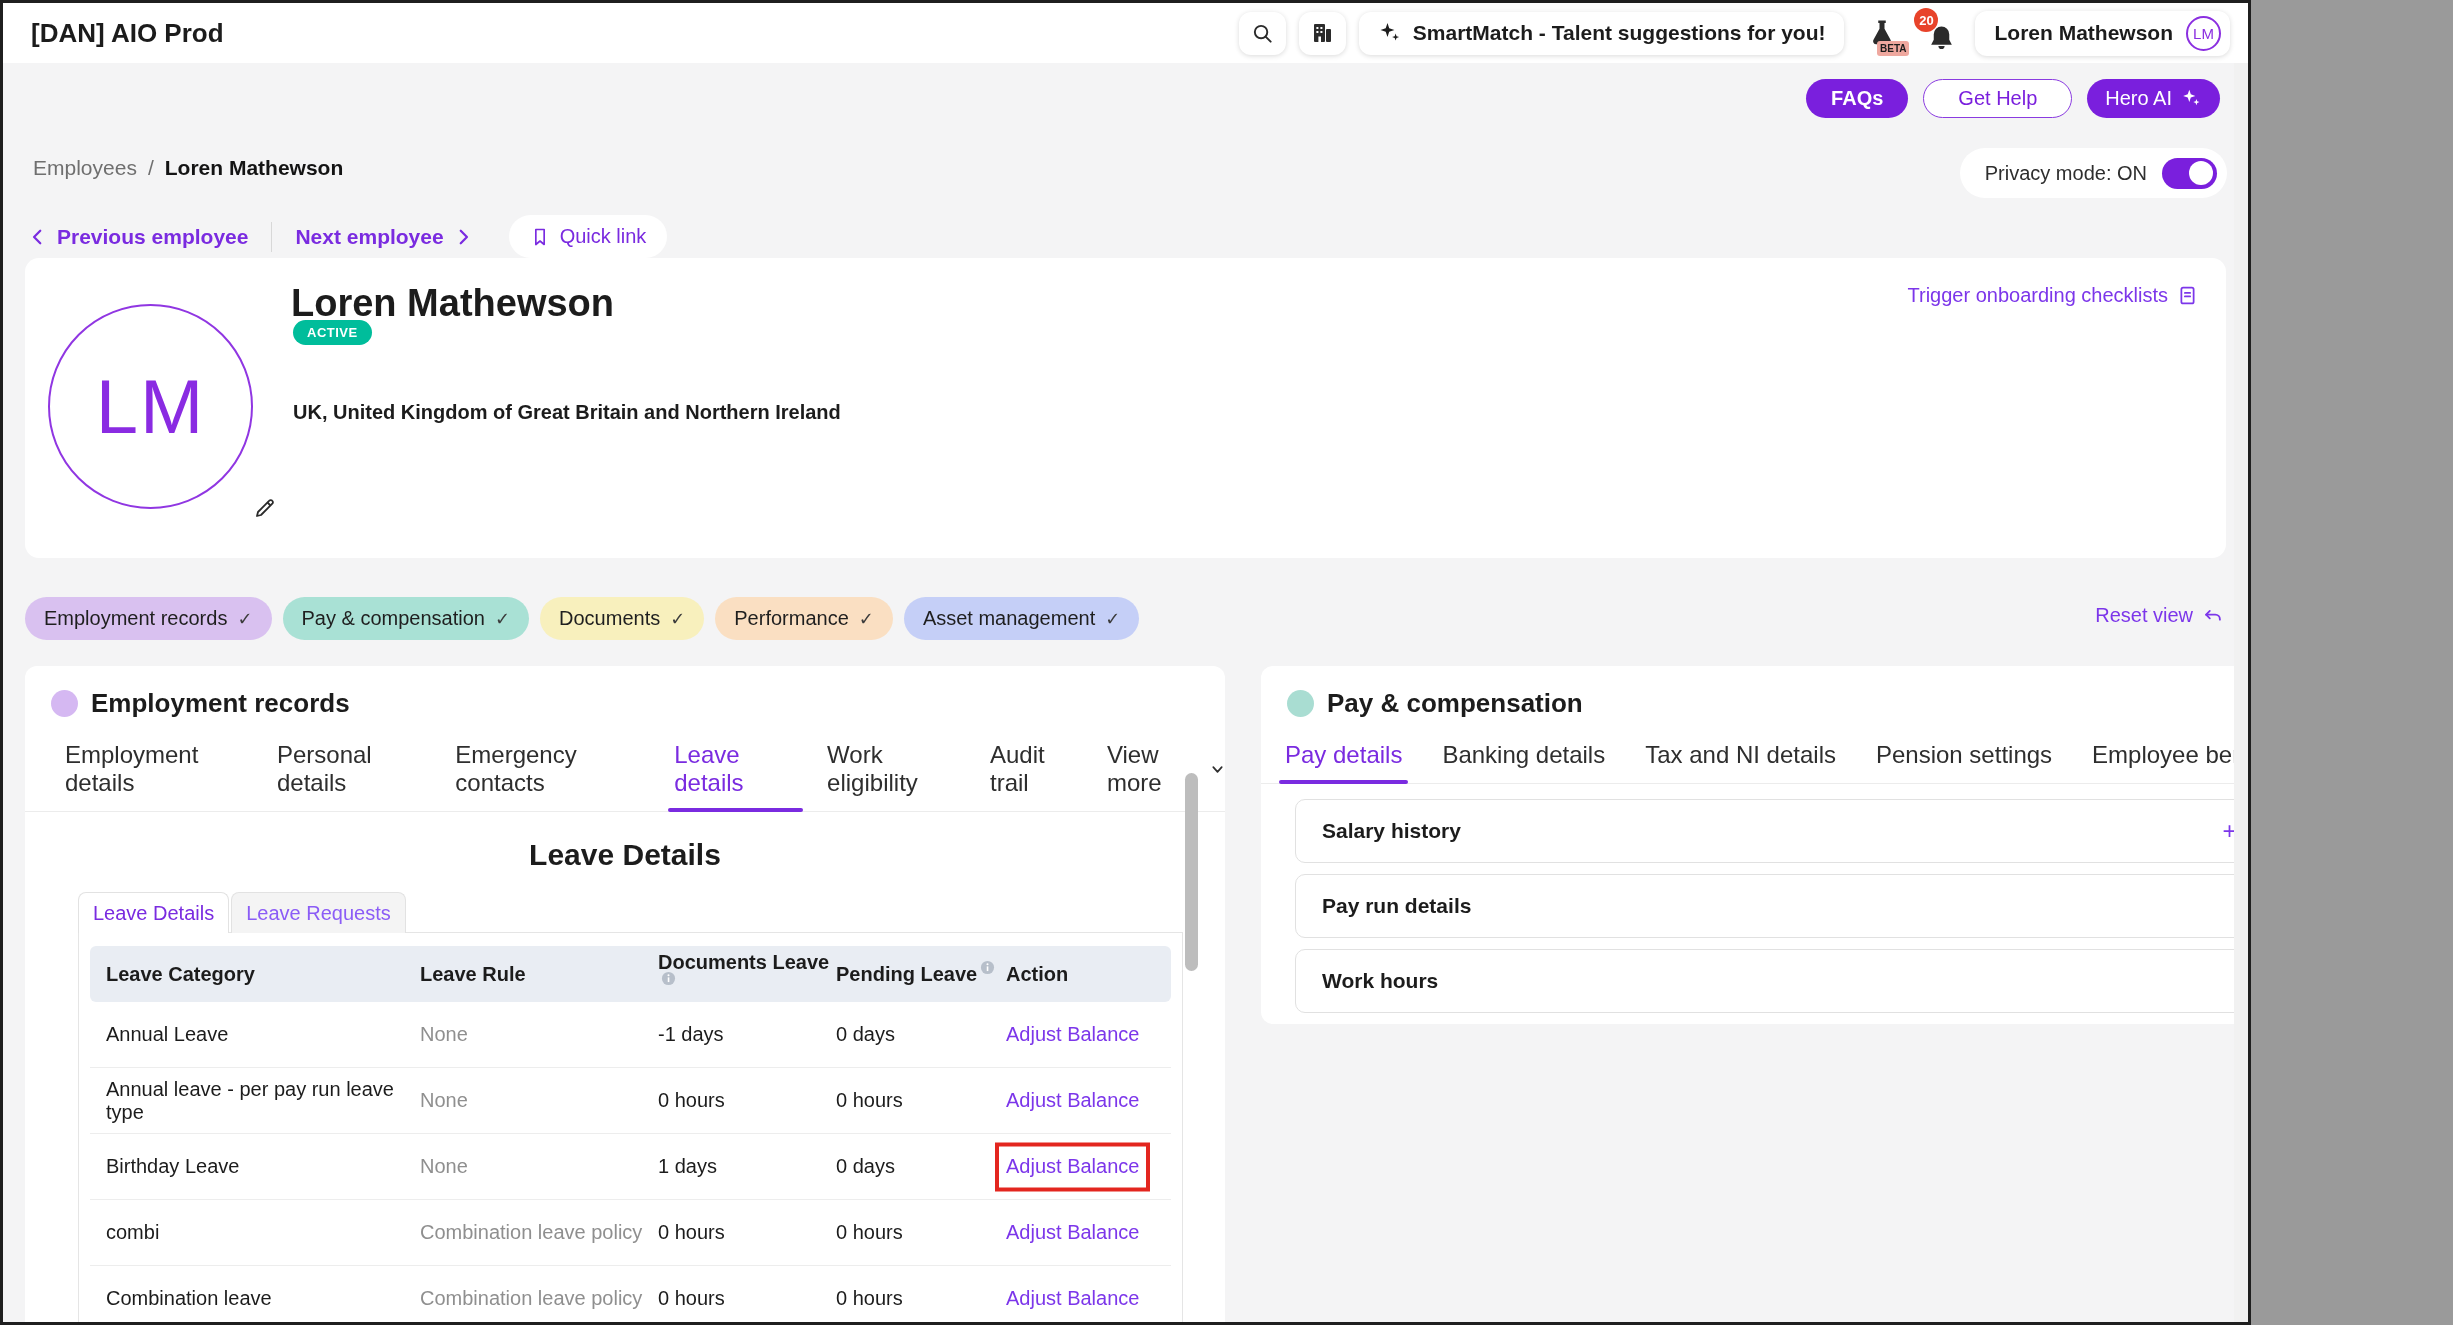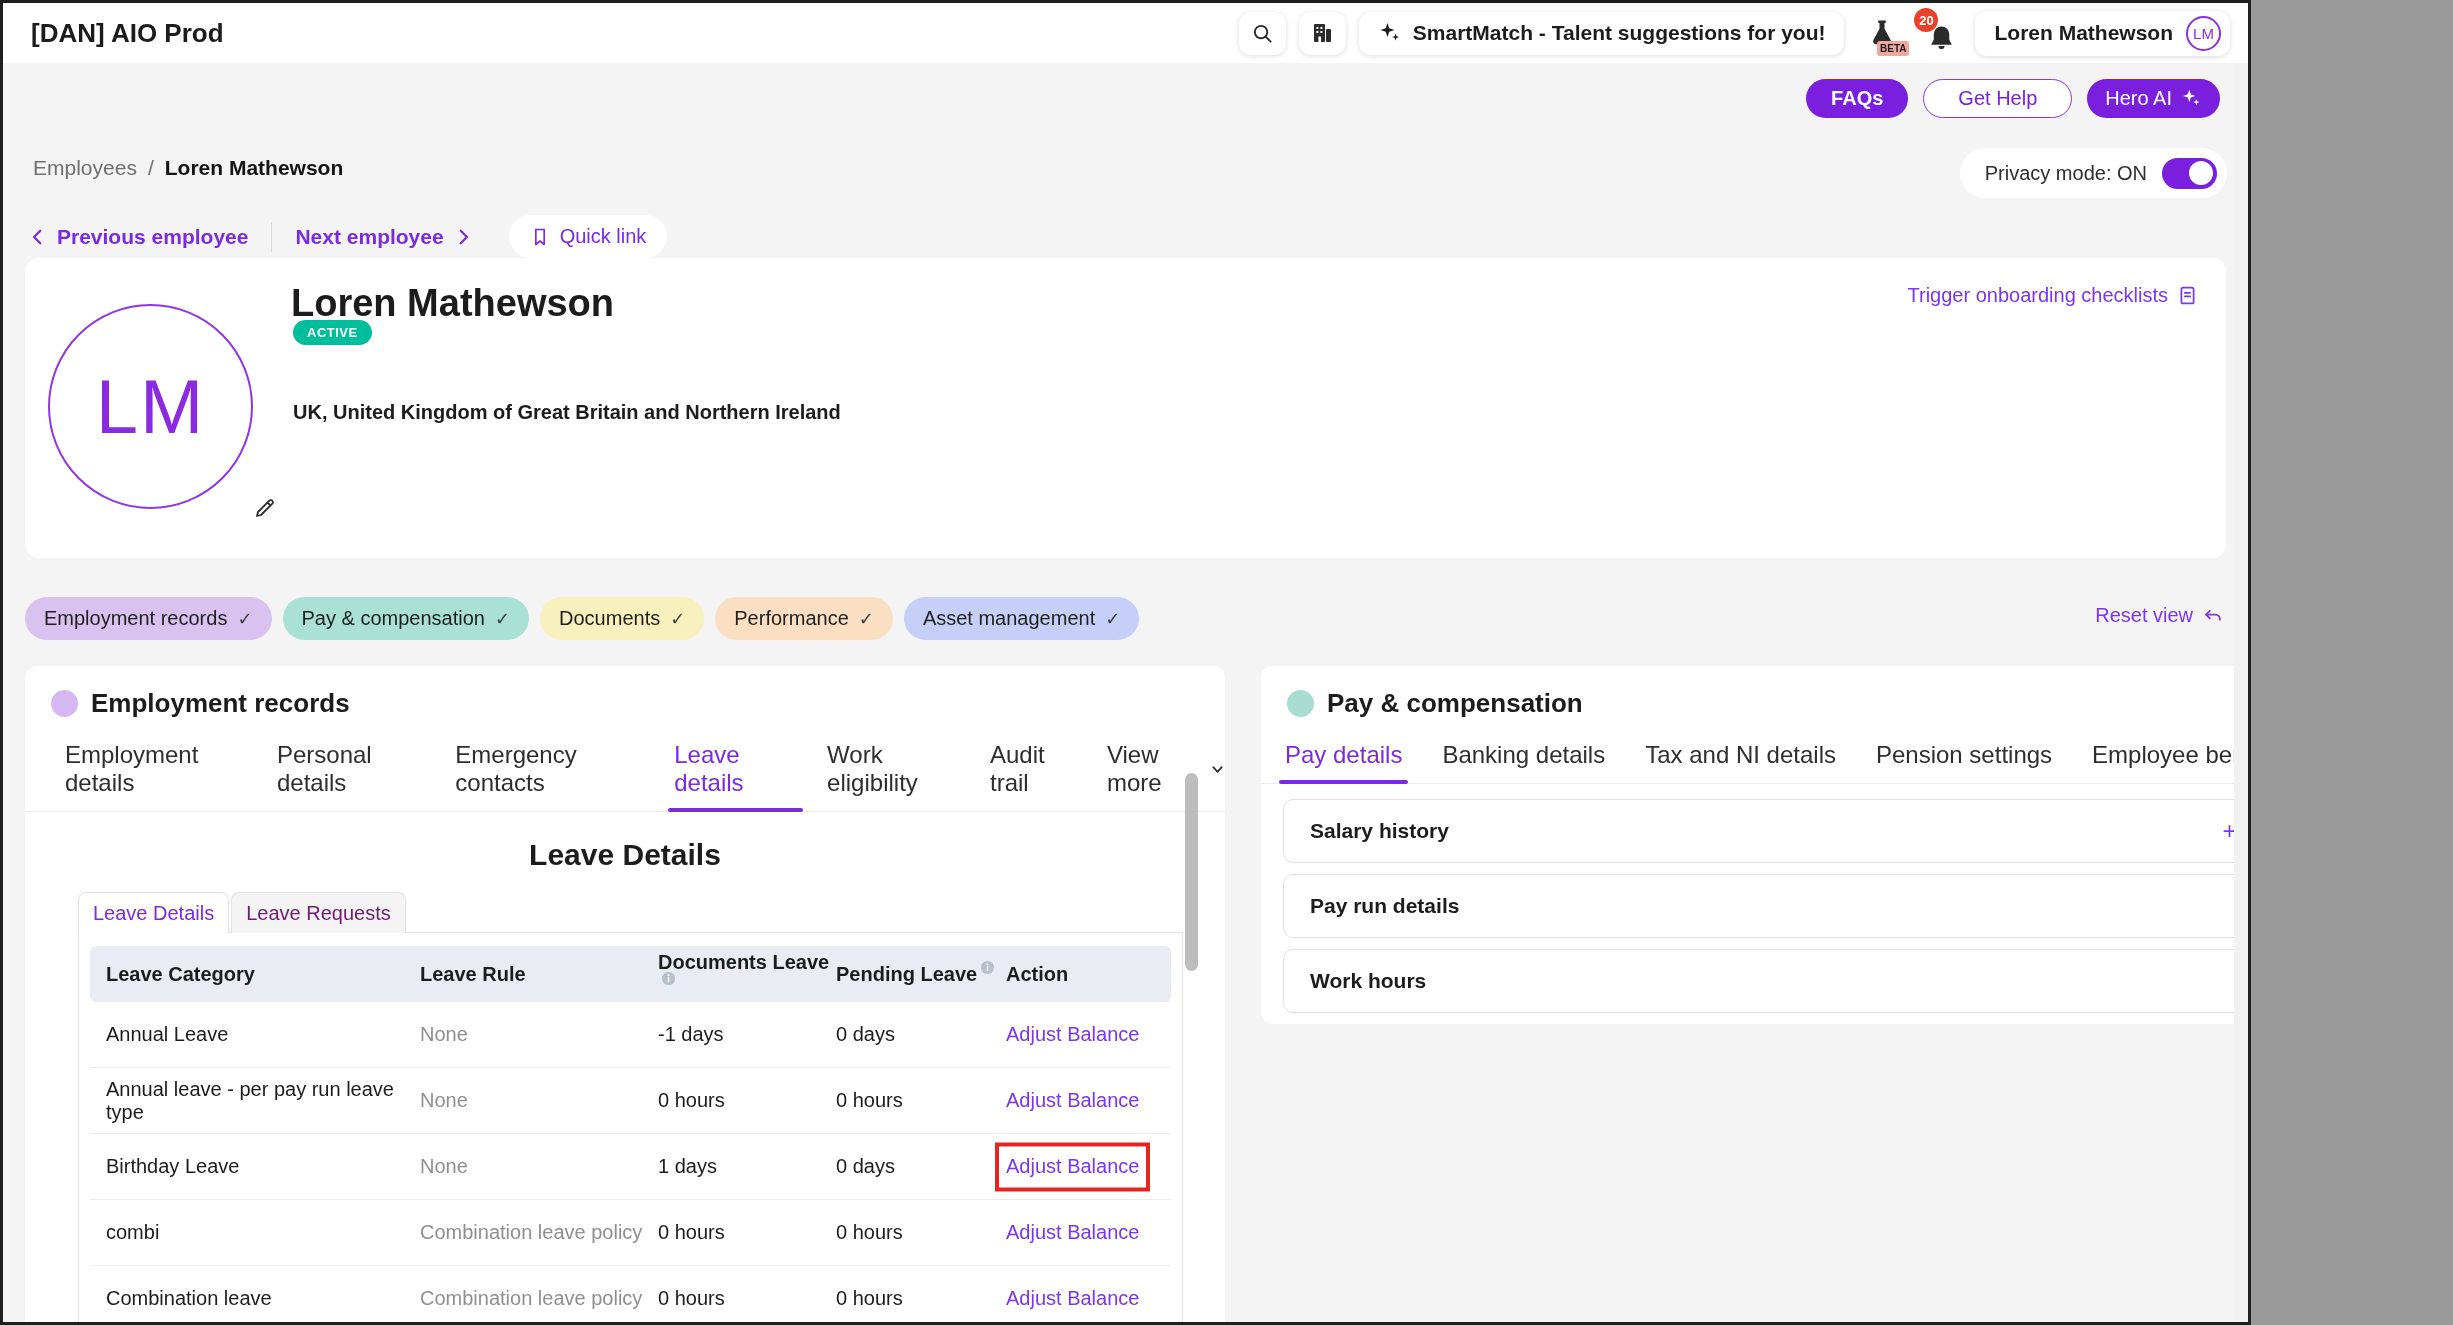--- a/index.html
+++ b/index.html
@@ -97,42 +97,42 @@
   .tabs { display:flex; gap:30px; padding:22px 0 0 40px; position:relative; font-size:24px; color:#2e2e2e; }
   .tabs-pay { padding-left:24px; gap:40px; }
   .tabs::after { content:""; position:absolute; left:0; right:0; bottom:0; height:1px; background:#ececec; }
   .tab { padding-bottom:15px; position:relative; cursor:pointer; display:flex; gap:8px; align-items:center; }
   .tab.active { color:#7a2be0; }
   .tab.active::after { content:""; position:absolute; left:-6px; right:-6px; bottom:0; height:4px;
                        background:#7a2be0; border-radius:3px; z-index:1; }
   .leave-heading { text-align:center; font-size:30px; font-weight:bold; margin-top:26px; }
   .subtabs { display:flex; margin:20px 0 0 53px; position:relative; z-index:2; }
   .subtab { font-size:20px; padding:9px 14px 8px; border:1px solid #e2e2e2; border-bottom:none;
-            border-radius:8px 8px 0 0; background:#f4f4f4; color:#701a75; margin-right:2px;
+            border-radius:8px 8px 0 0; background:#f4f4f4; color:#8b5cf6; margin-right:2px;
             cursor:pointer; margin-bottom:-1px; }
   .subtab.active { background:#fff; color:#7a2be0; }
   .table-panel { margin:0 42px 0 53px; border:1px solid #e5e5e5; border-bottom:none;
                  padding:13px 11px 0; position:relative; background:#fff; }
   .t-head { display:grid; grid-template-columns:330px 238px 178px 170px 1fr; background:#e9edf3;
             border-radius:6px; height:56px; align-items:center; font-weight:bold; font-size:20px; }
   .t-row { display:grid; grid-template-columns:330px 238px 178px 170px 1fr; height:66px;
            align-items:center; font-size:20px; border-bottom:1px solid #ededed; }
   .cell:first-child { padding-left:16px; }
   .rule-cell { color:#8f8f8f; }
   .info-ic { margin-left:3px; position:relative; top:-6px; }
   .action-wrap { position:relative; display:inline-block; }
   .action-link { color:#7c36ea; cursor:pointer; }
   .hl-box { position:absolute; left:-11px; right:-11px; top:50%; height:49px;
             transform:translateY(-50%); border:4px solid #e3261f; pointer-events:none; }
   .card-scrollbar { position:absolute; right:27px; top:107px; width:13px; height:198px;
                     border-radius:7px; background:#bdbdbd; cursor:pointer; }
   
   .acc-list { padding:15px 22px 0; display:flex; flex-direction:column; gap:11px; }
   .acc { height:64px; border:1px solid #e1e1e1; border-radius:10px; display:flex;
-         align-items:center; padding:0 26px; }
+         align-items:center; padding:0 26px;margin-left:12px; }
   .acc-label { font-weight:bold; font-size:21px; }
   .acc-right { margin-left:auto; display:flex; align-items:center; gap:28px; }
   .add-salary { color:#7c36ea; font-size:20px; display:flex; align-items:center; gap:8px; cursor:pointer; }
   .plus { font-size:24px; line-height:1; font-weight:400; }
   .acc-pencil { color:#7c36ea; cursor:pointer; display:flex; }
   .acc-chevron { color:#4a4a4a; cursor:pointer; display:flex; }
   
   .win-scroll { position:absolute; right:0; top:60px; bottom:0; width:14px; background:#f1f1f1; cursor:pointer; }
   .chat-fab { position:absolute; left:2362px; top:1242px; width:67px; height:67px; border-radius:50%;
               background:#7a1fdd; border:none; display:flex; align-items:center; justify-content:center;

